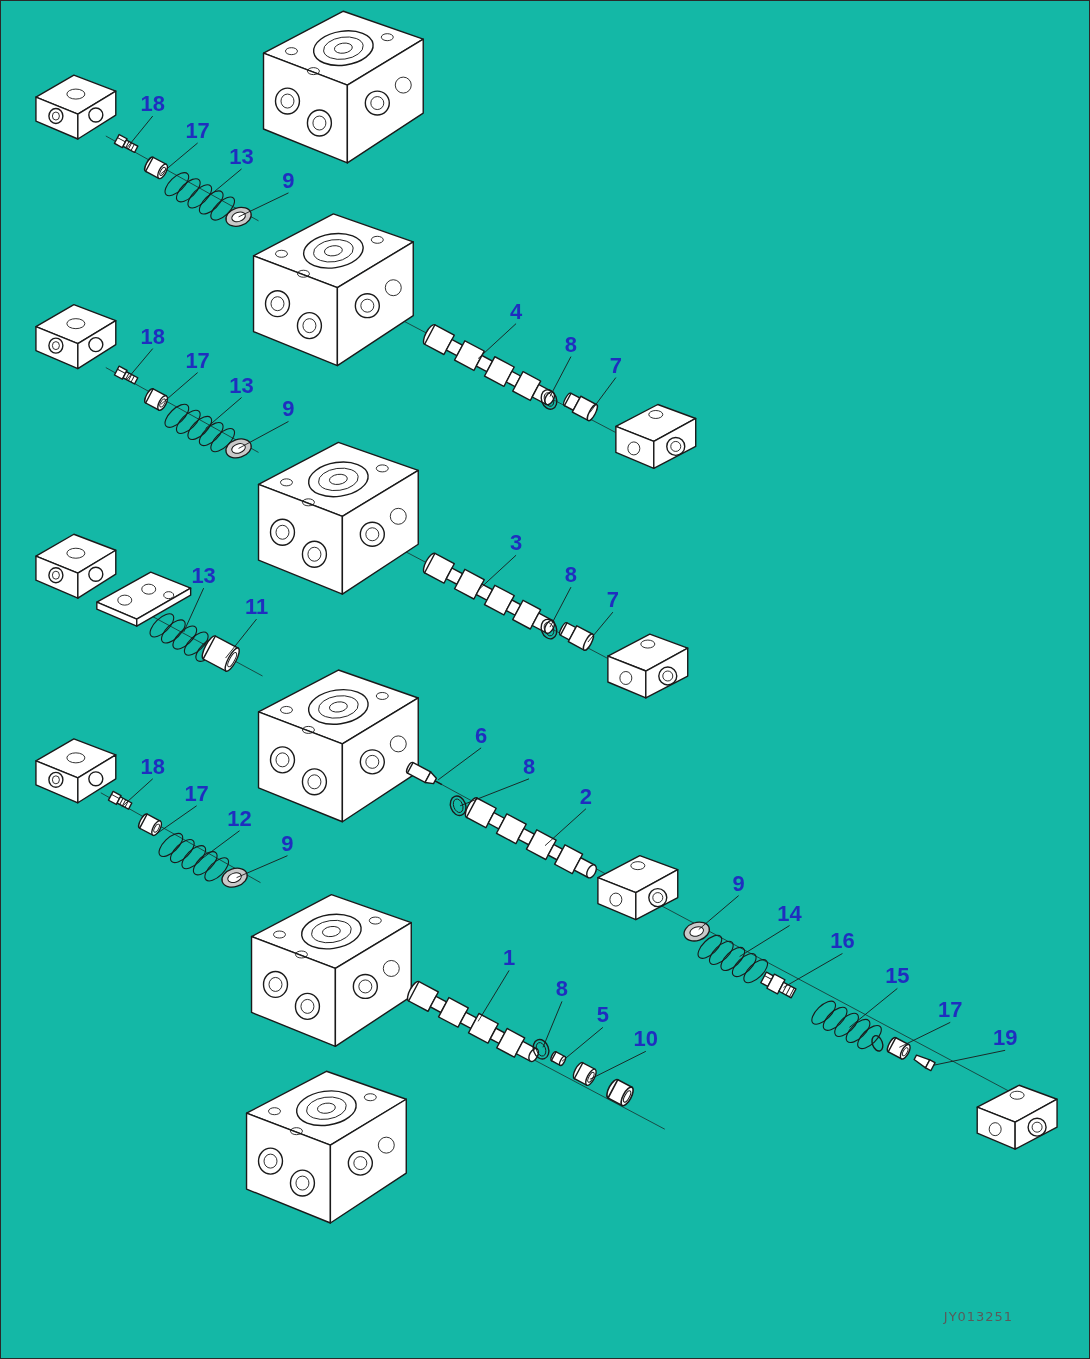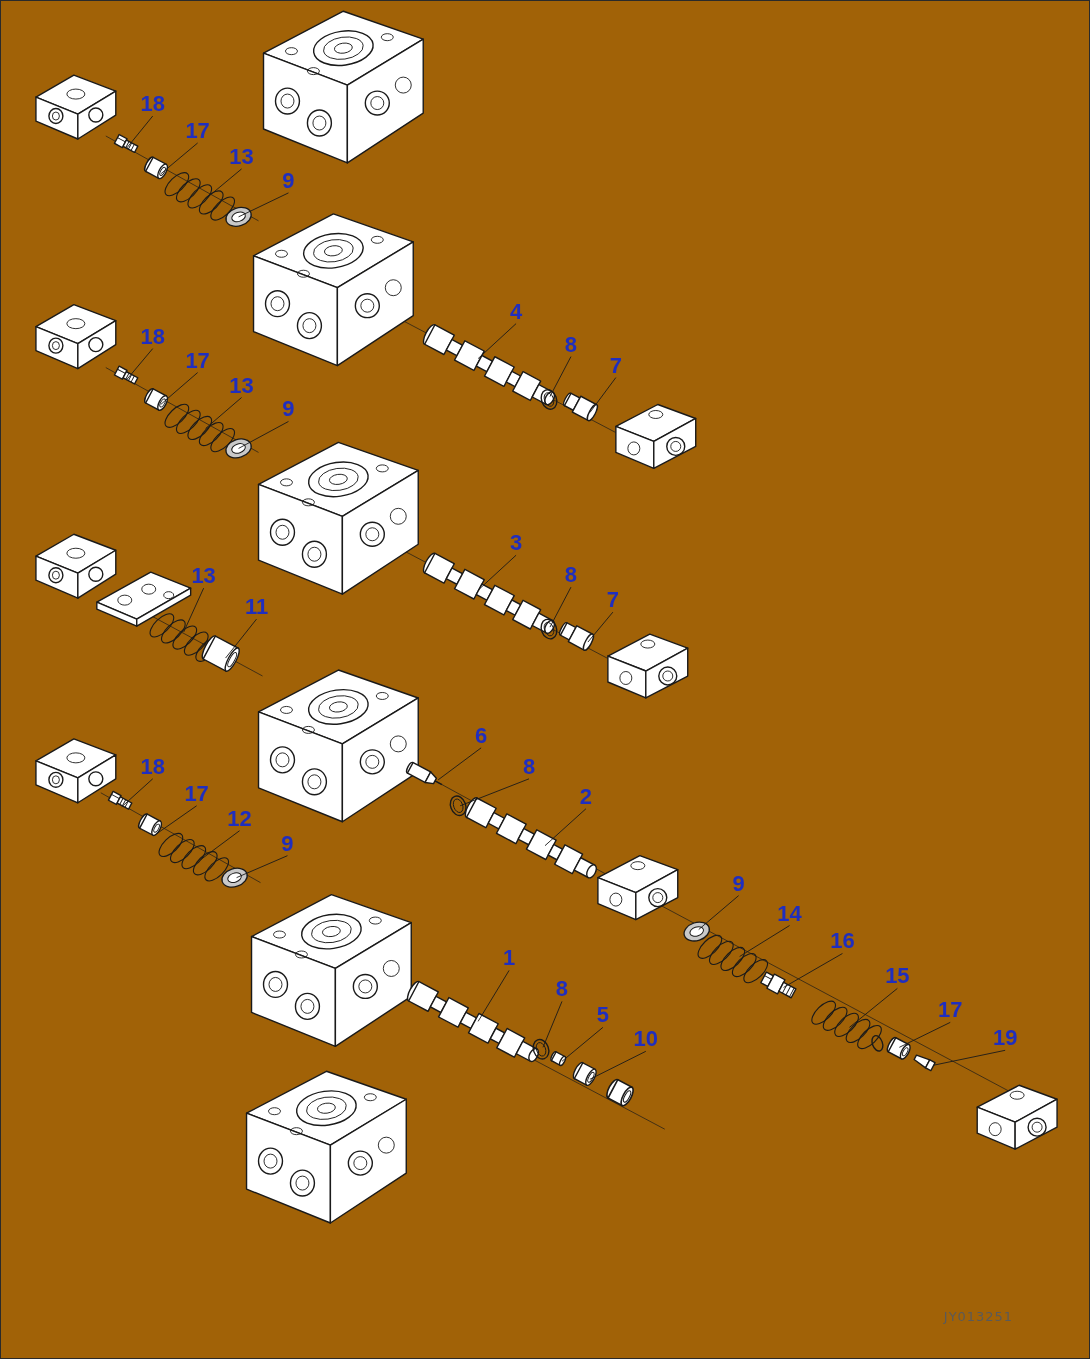--- a/index.html
+++ b/index.html
@@ -1,19 +1,19 @@
 <!DOCTYPE html>
 <html style="--accent: #1f2ebf; --line: #1a1a1a;"><head>
 <meta charset="utf-8">
 <style>
   html,body{margin:0;padding:0;background:#ffffff;}
   .page{
     position:relative;
     width:1090px;height:1359px;
-    background:#a16207;
+    background:#14b8a6;
     box-sizing:border-box;
     border:1px solid #2a2a2a;
     font-family:"Liberation Sans",sans-serif;
     overflow:hidden;
   }
   svg{display:block;width:100%;height:100%;}
   .face{fill:#ffffff;stroke:var(--line,#1a1a1a);stroke-width:1.4;stroke-linejoin:round;}
   .ln{fill:none;stroke:var(--line,#1a1a1a);stroke-width:1.4;}
   .thin{stroke-width:0.9;}
   .coil{fill:none;stroke:var(--line,#1a1a1a);stroke-width:1.1;}

